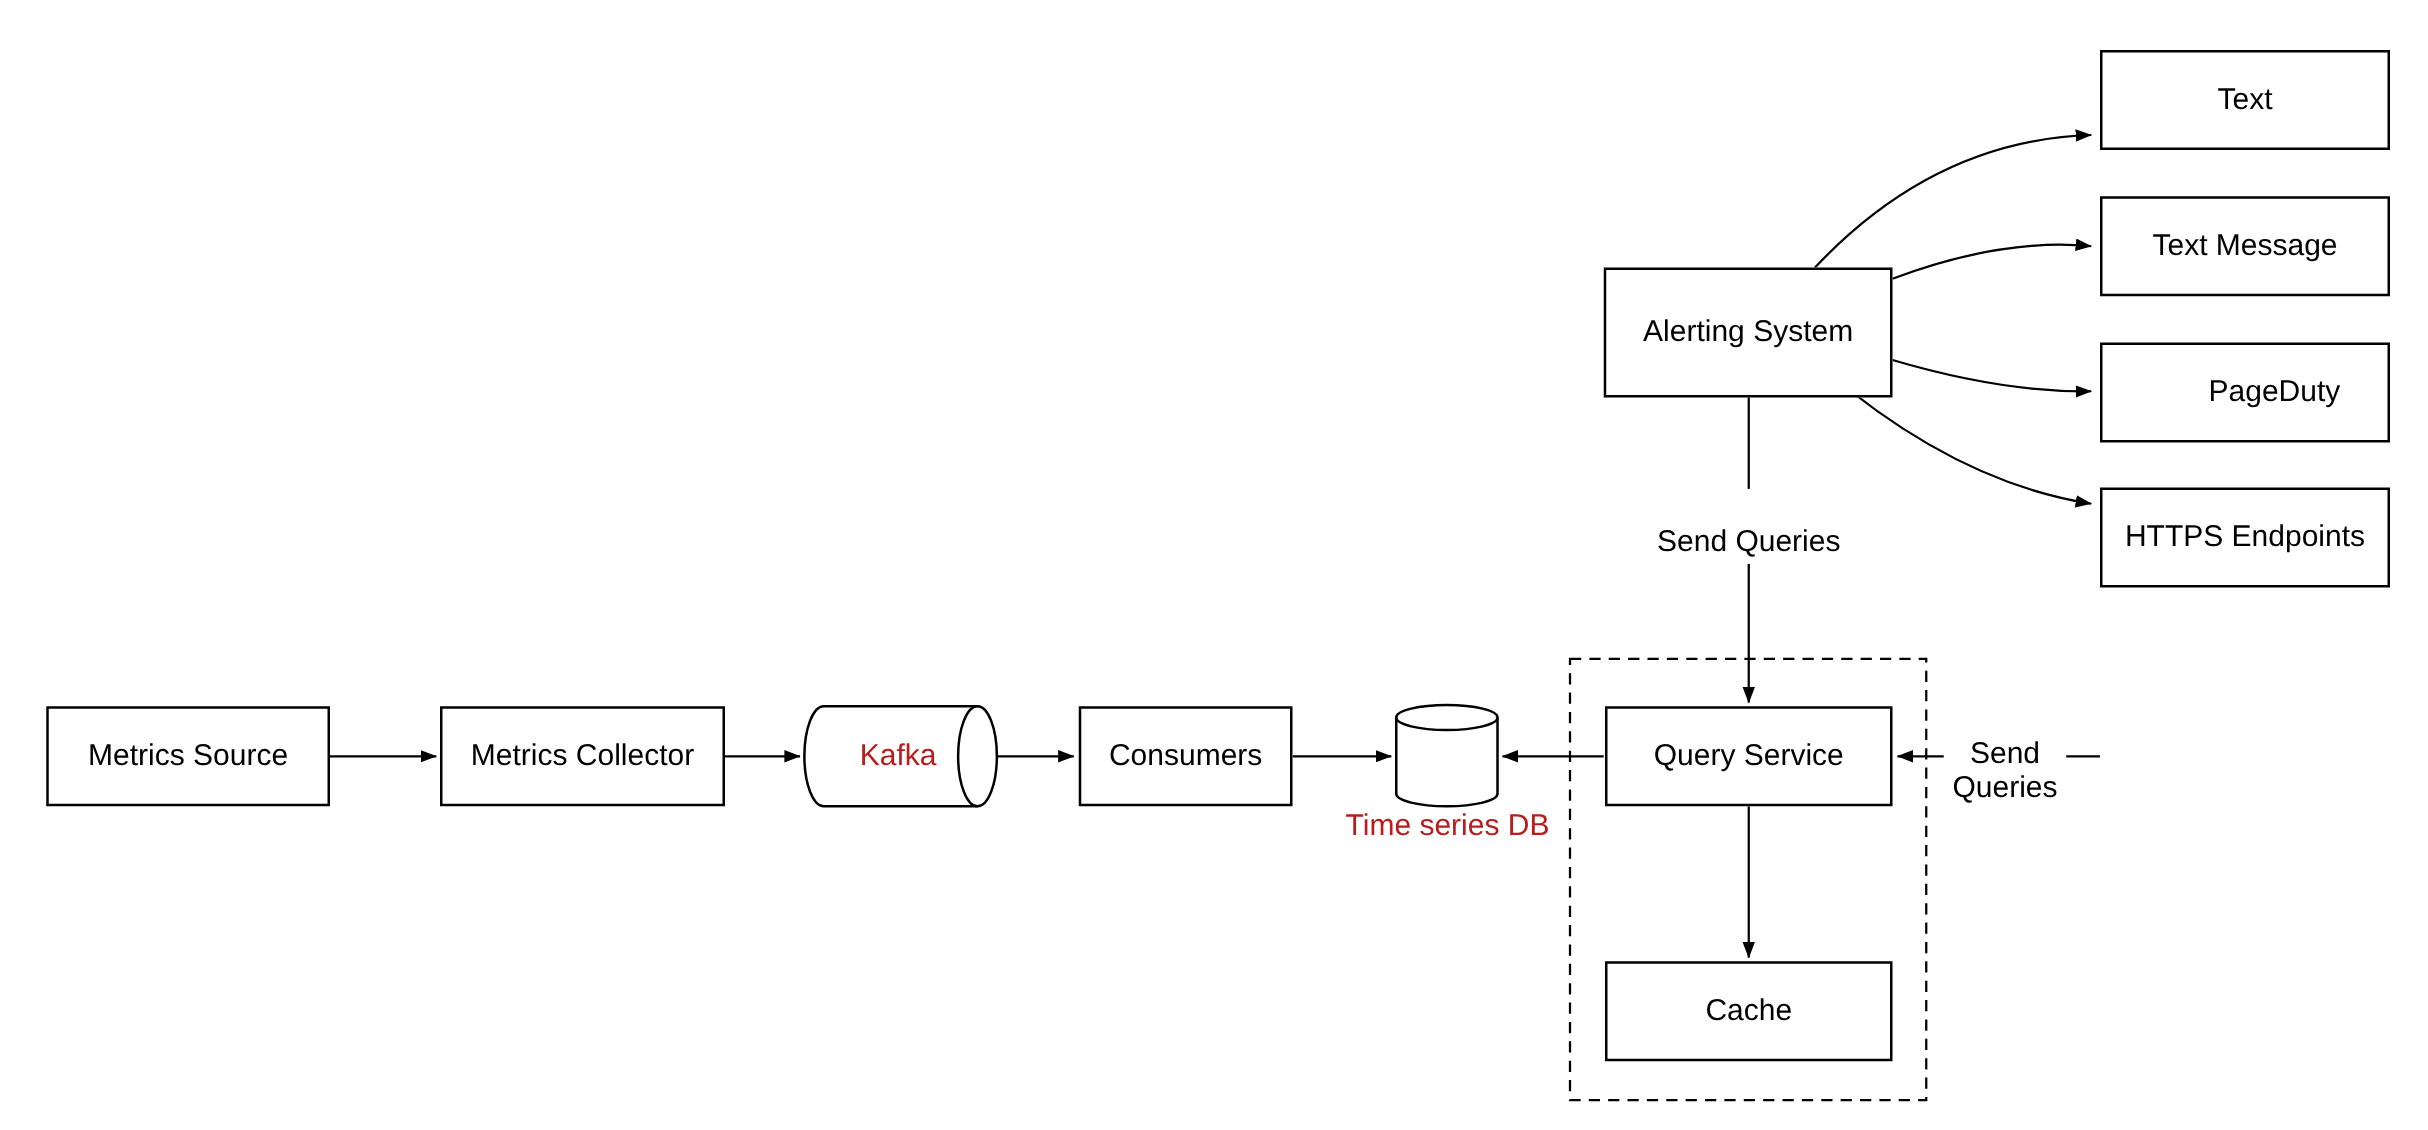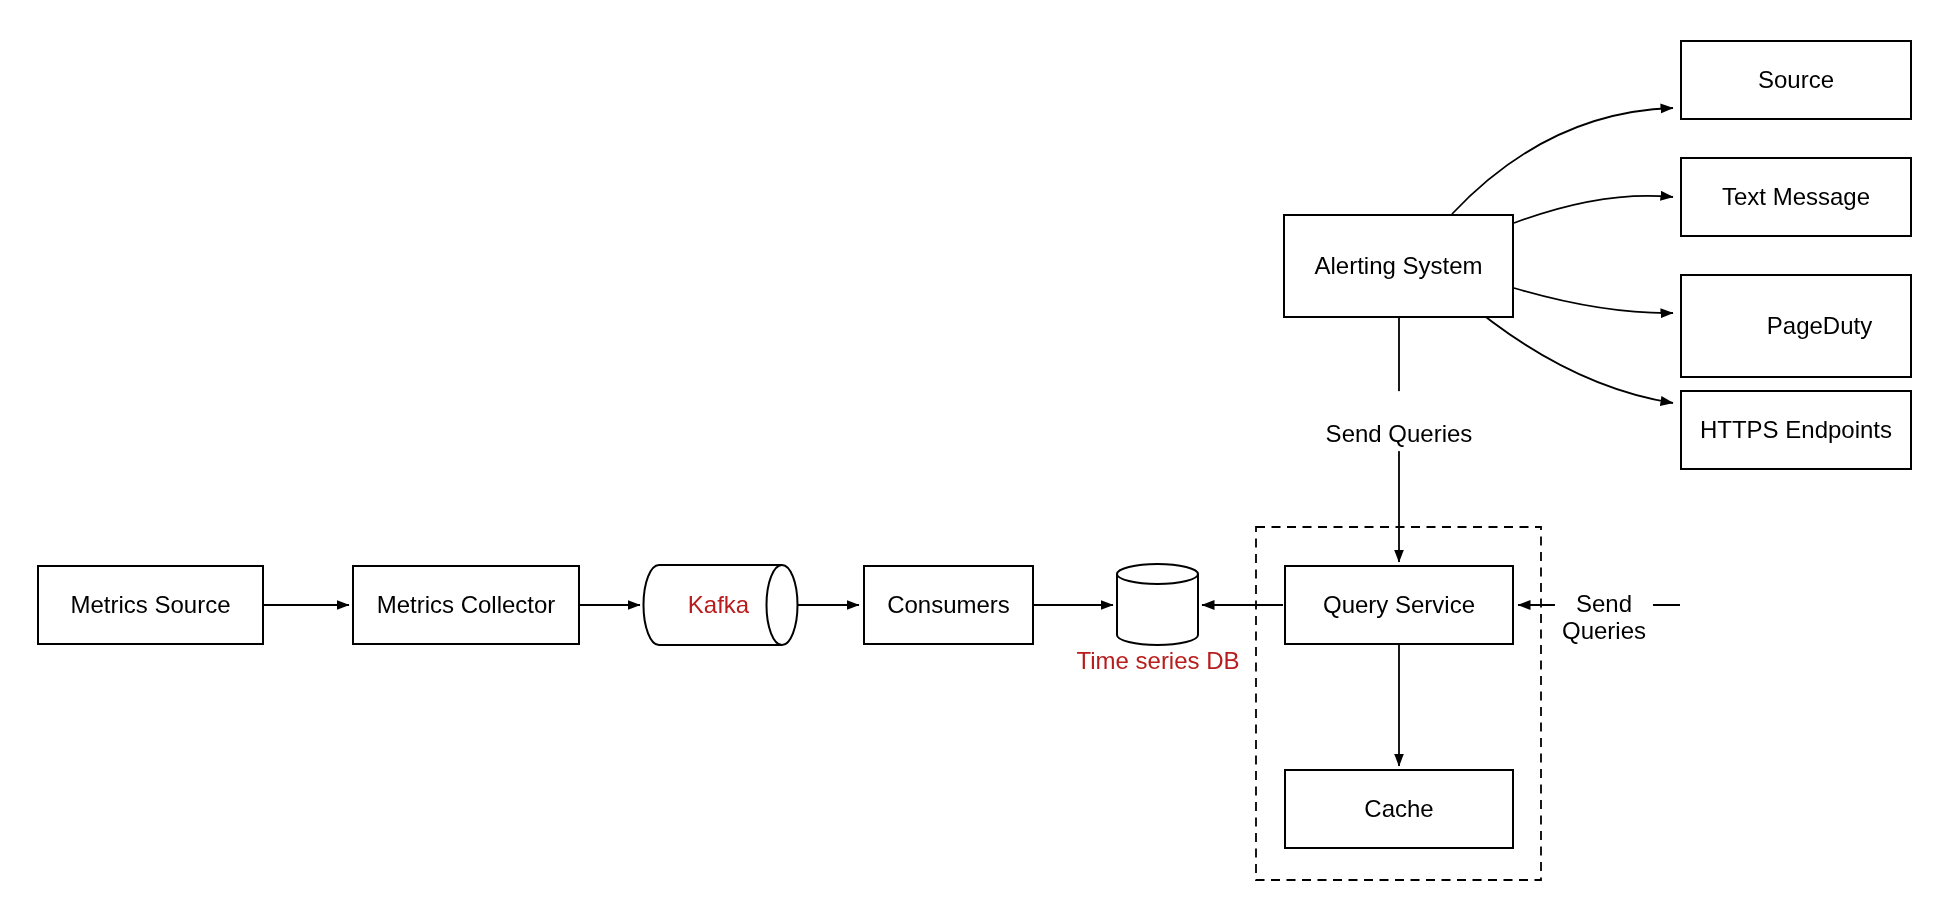--- a/index.html
+++ b/index.html
@@ -119,28 +119,28 @@
 
   <div class="node" style="left:1284px; top:769px; width:230px; height:80px;">
     <span>Cache</span>
   </div>
 
   <div class="node" style="left:1283px; top:214px; width:231px; height:104px;">
     <span>Alerting System</span>
   </div>
 
   <div class="node" style="left:1680px; top:40px; width:232px; height:80px;">
-    <span>Source</span>
+    <span>Text</span>
   </div>
 
   <div class="node" style="left:1680px; top:157px; width:232px; height:80px;">
     <span>Text Message</span>
   </div>
 
-  <div class="node" style="left:1680px; top:274px; width:232px; height:104px;padding-left:47px;">
+  <div class="node" style="left:1680px; top:274px; width:232px; height:80px;padding-left:47px;">
     <span>PageDuty</span>
   </div>
 
   <div class="node" style="left:1680px; top:390px; width:232px; height:80px;">
     <span>HTTPS Endpoints</span>
   </div>
 
 
   <div class="edge-label" style="left:1399px; top:421px;">
     <span>Send Queries</span>

